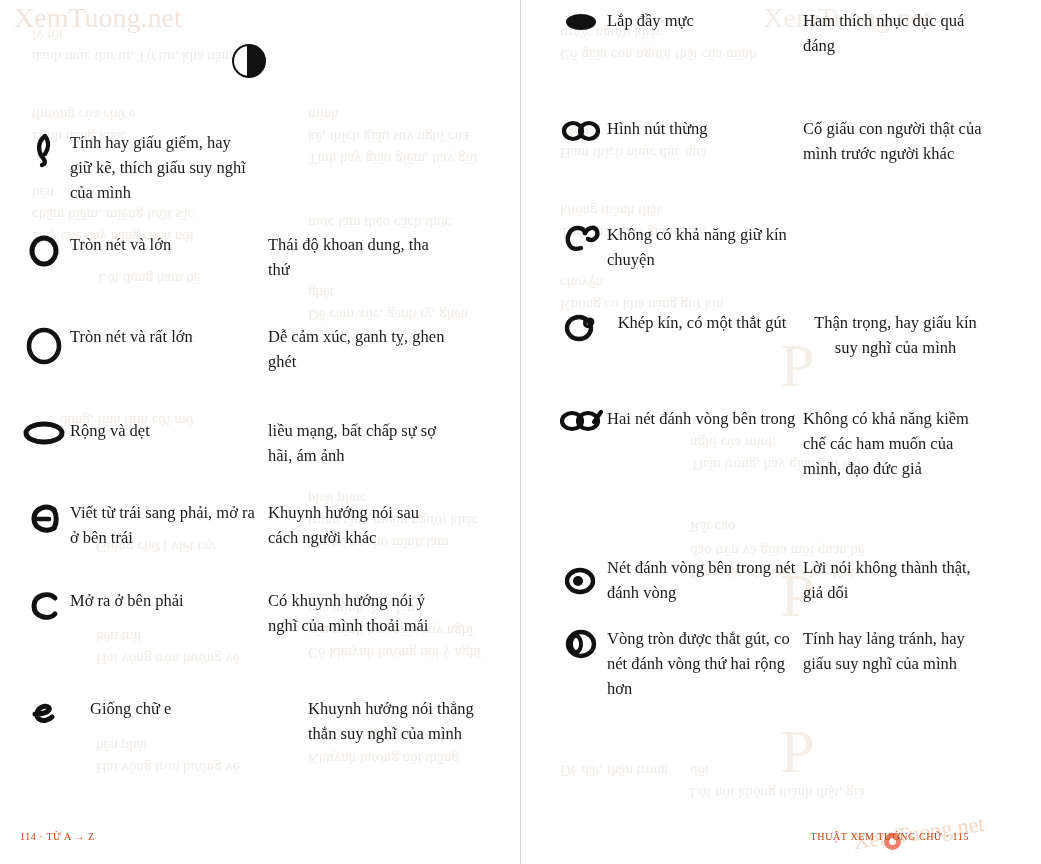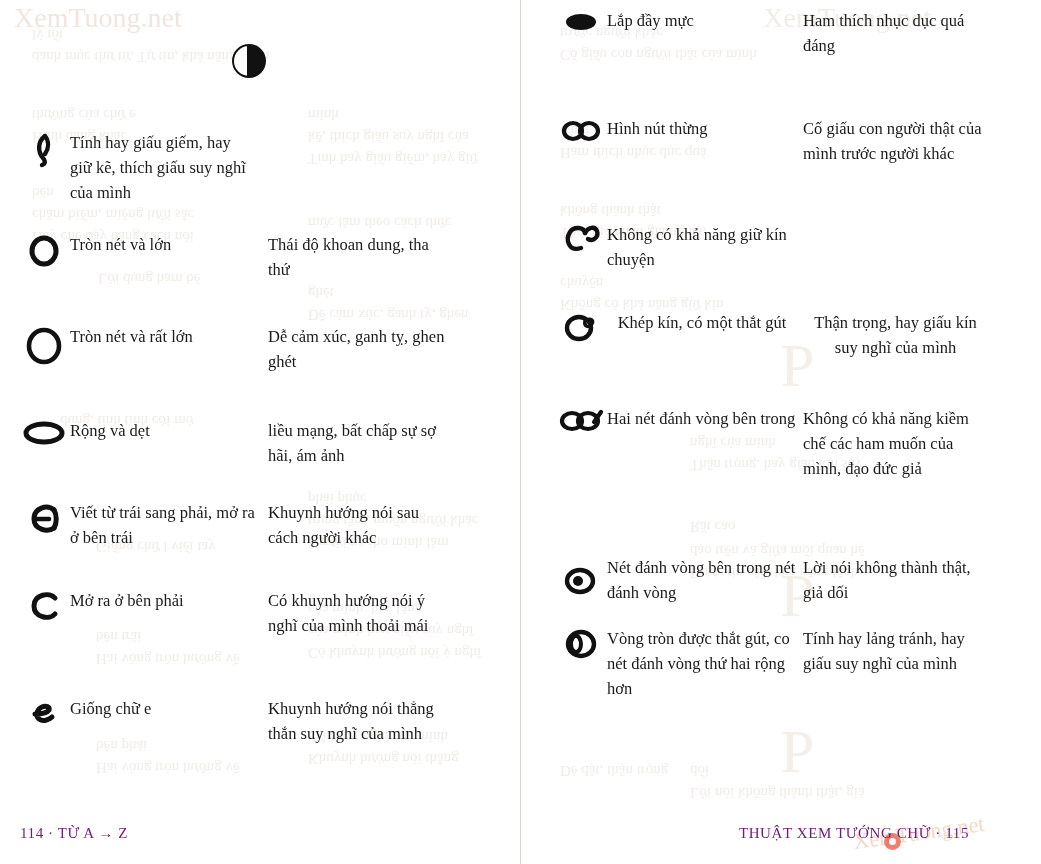--- a/index.html
+++ b/index.html
@@ -135,23 +135,23 @@
   }
   .left .term { flex: 0 0 192px; width: 192px; }
   .left .desc { flex: 0 0 185px; width: 185px; }
   .right .term { flex: 0 0 190px; width: 190px; }
   .right .desc { flex: 0 0 185px; width: 185px; }
 
   
   .folio {
     position: absolute;
     bottom: 22px;
-    font-size: 15px;
+    font-size: 10px;
     letter-spacing: .6px;
-    color: #701a75;
+    color: #c2410c;
     font-family: "Liberation Serif", serif;
   }
   .folio.left-folio { left: 20px; }
   .folio.right-folio { right: 72px; }
 
   
   .top-mark {
     position: absolute;
     left: 228px;
     top: 40px;
@@ -264,21 +264,21 @@
     <div class="row" style="min-height:108px;">
       <div class="glyph-cell">
         <svg width="32" height="32" viewBox="0 0 32 32">
           <path d="M27 8 C22 2 6 4 6 16 C6 28 22 30 27 24" stroke="#111" stroke-width="5" fill="none" stroke-linecap="round"></path>
         </svg>
       </div>
       <div class="term">Mở ra ở bên phải</div>
       <div class="desc">Có khuynh hướng nói ý nghĩ của mình thoải mái</div>
     </div>
 
-    <div class="row" style="min-height:90px;">
+    <div class="row" style="min-height:90px;gap:20px;">
       <div class="glyph-cell">
         <svg width="34" height="28" viewBox="0 0 34 28">
           <path d="M8 16 C13 16 20 15 22 12 C23 9 19 7 15 9 C10 11 8 18 12 21 C16 24 22 22 25 19" stroke="#111" stroke-width="5" fill="none" stroke-linecap="round"></path>
         </svg>
       </div>
       <div class="term">Giống chữ e</div>
       <div class="desc">Khuynh hướng nói thẳng thắn suy nghĩ của mình</div>
     </div>
 
   </div>

